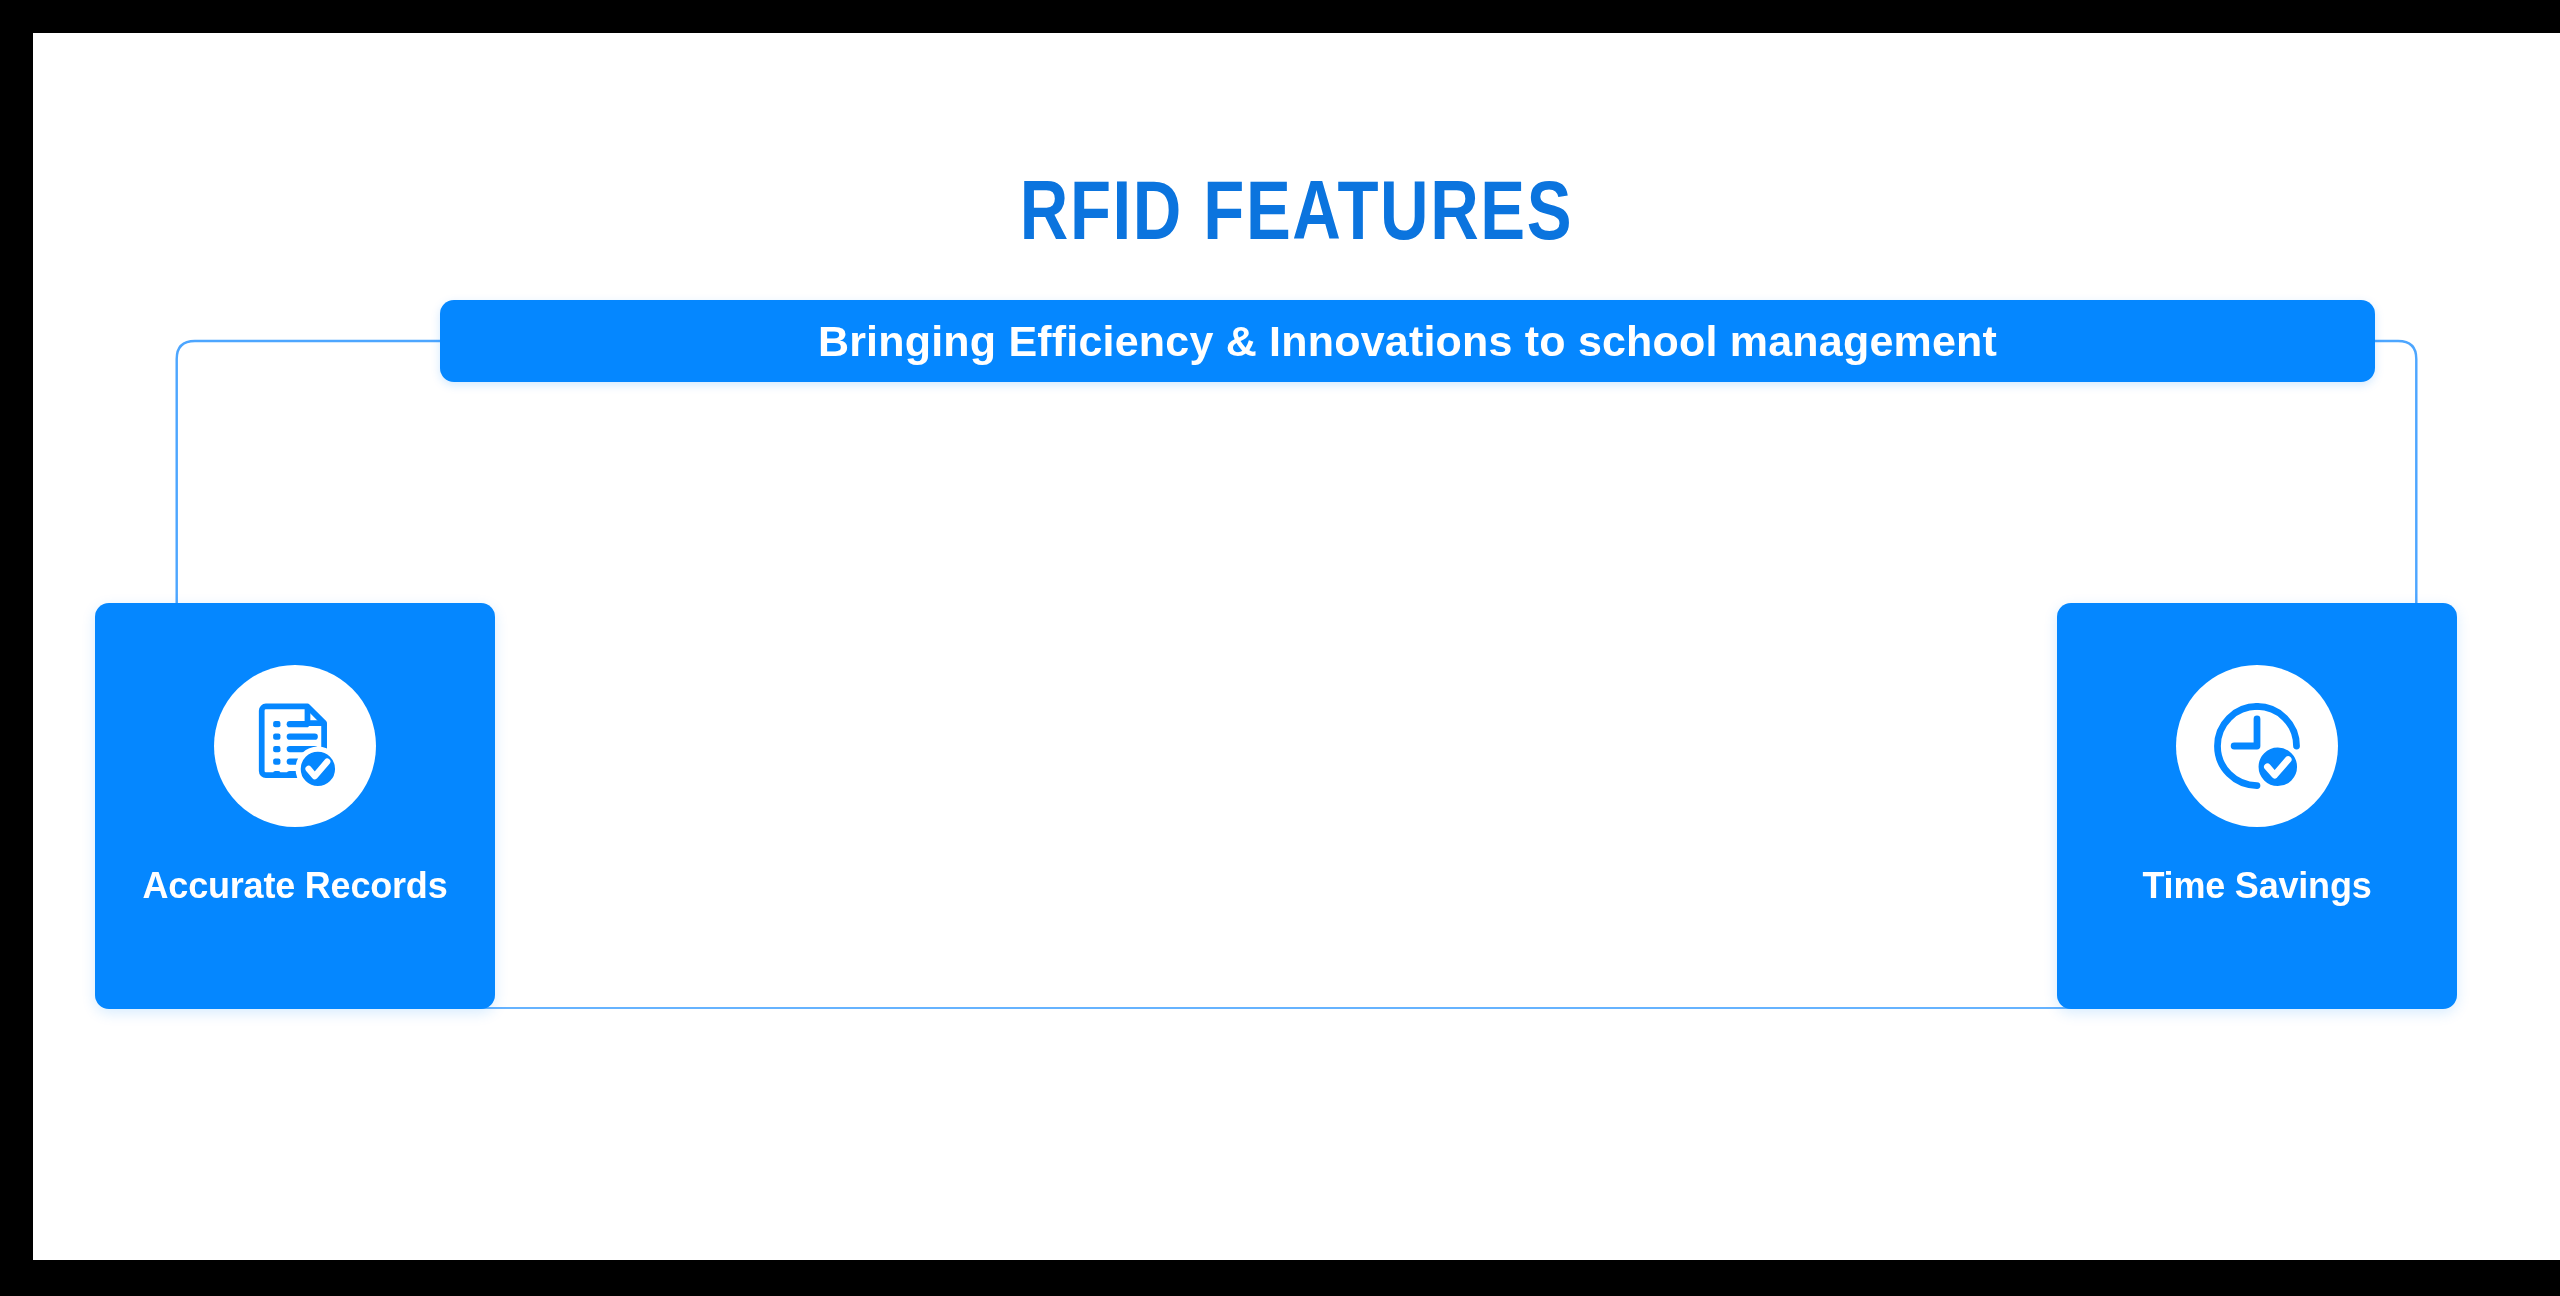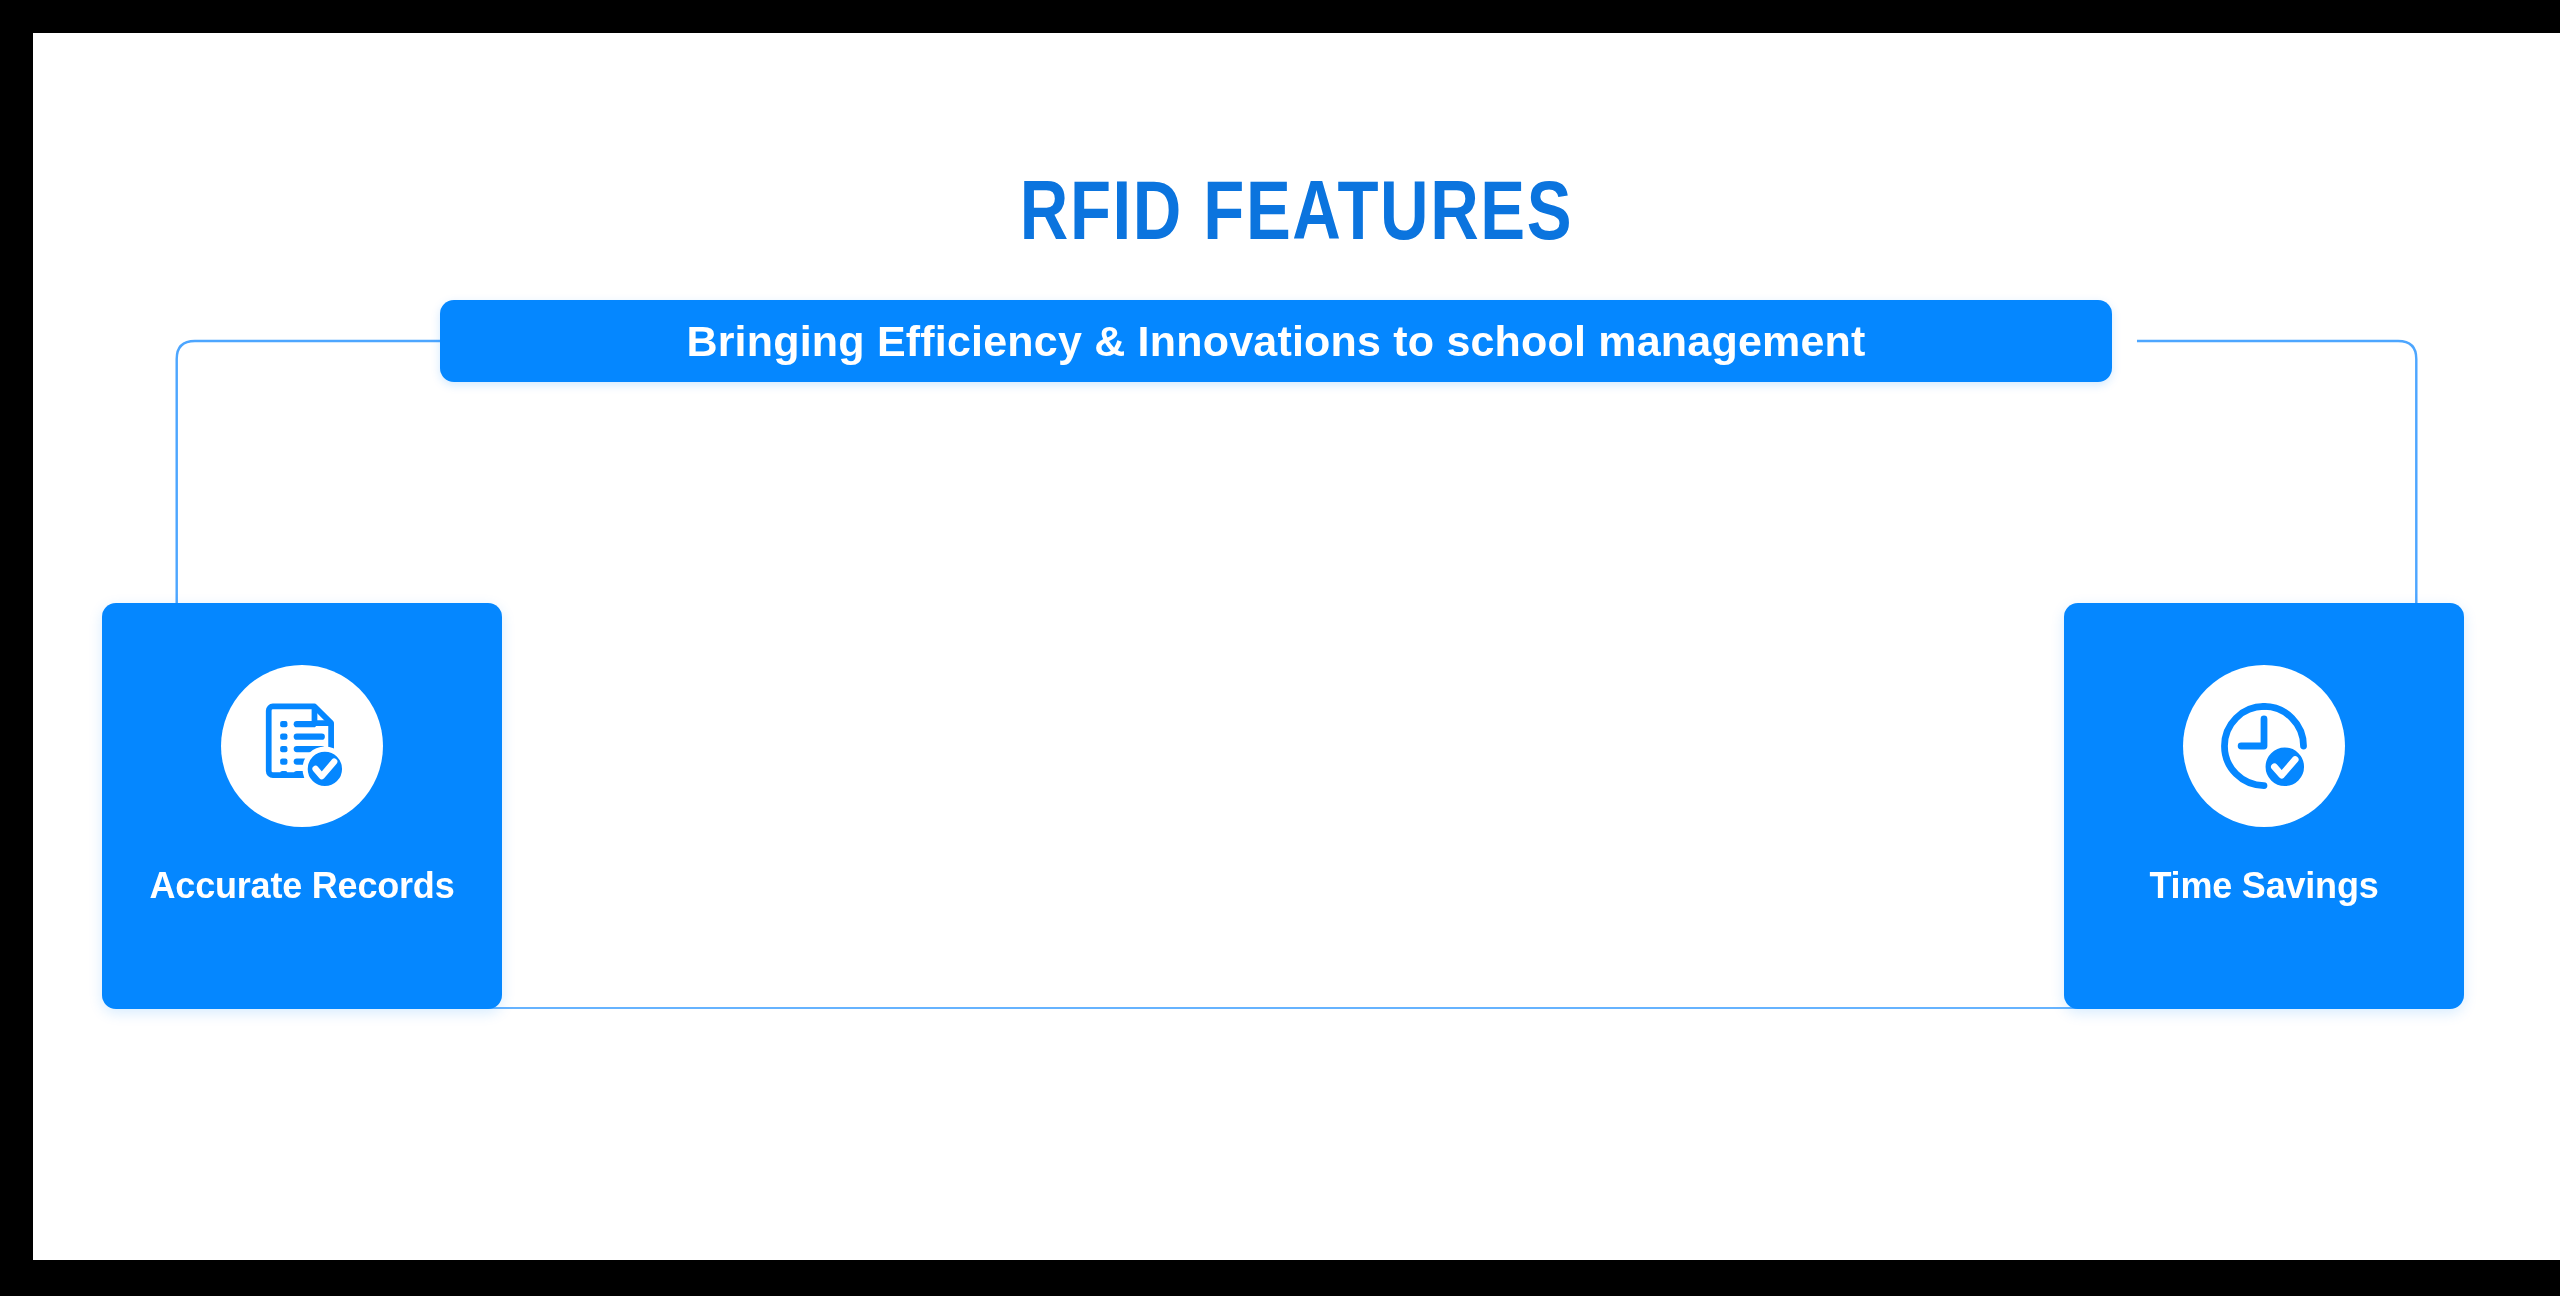--- a/index.html
+++ b/index.html
@@ -58,42 +58,42 @@
     width: 100%;
     height: 100%;
     pointer-events: none;
   }
 
   
   .banner {
     position: absolute;
     left: 407px;
     top: 267px;
-    width: 1672px;
+    width: 1935px;
     height: 82px;
     background: #0587FF;
     border-radius: 14px;
     display: flex;
     align-items: center;
     justify-content: center;
     box-shadow: 0 3px 10px rgba(5,135,255,0.18);
   }
   .banner-text {
     font-family: "Liberation Sans Narrow", "Liberation Sans", sans-serif;
     font-size: 43px;
     font-weight: bold;
     color: #ffffff;
     white-space: nowrap;
     letter-spacing: 0.2px;
   }
 
   
   .cards {
     position: absolute;
-    left: 69px;
+    left: 62px;
     top: 570px;
     width: 2362px;
     height: 406px;
     display: flex;
     justify-content: space-between;
   }
   .card {
     position: relative;
     width: 400px;
     height: 406px;

